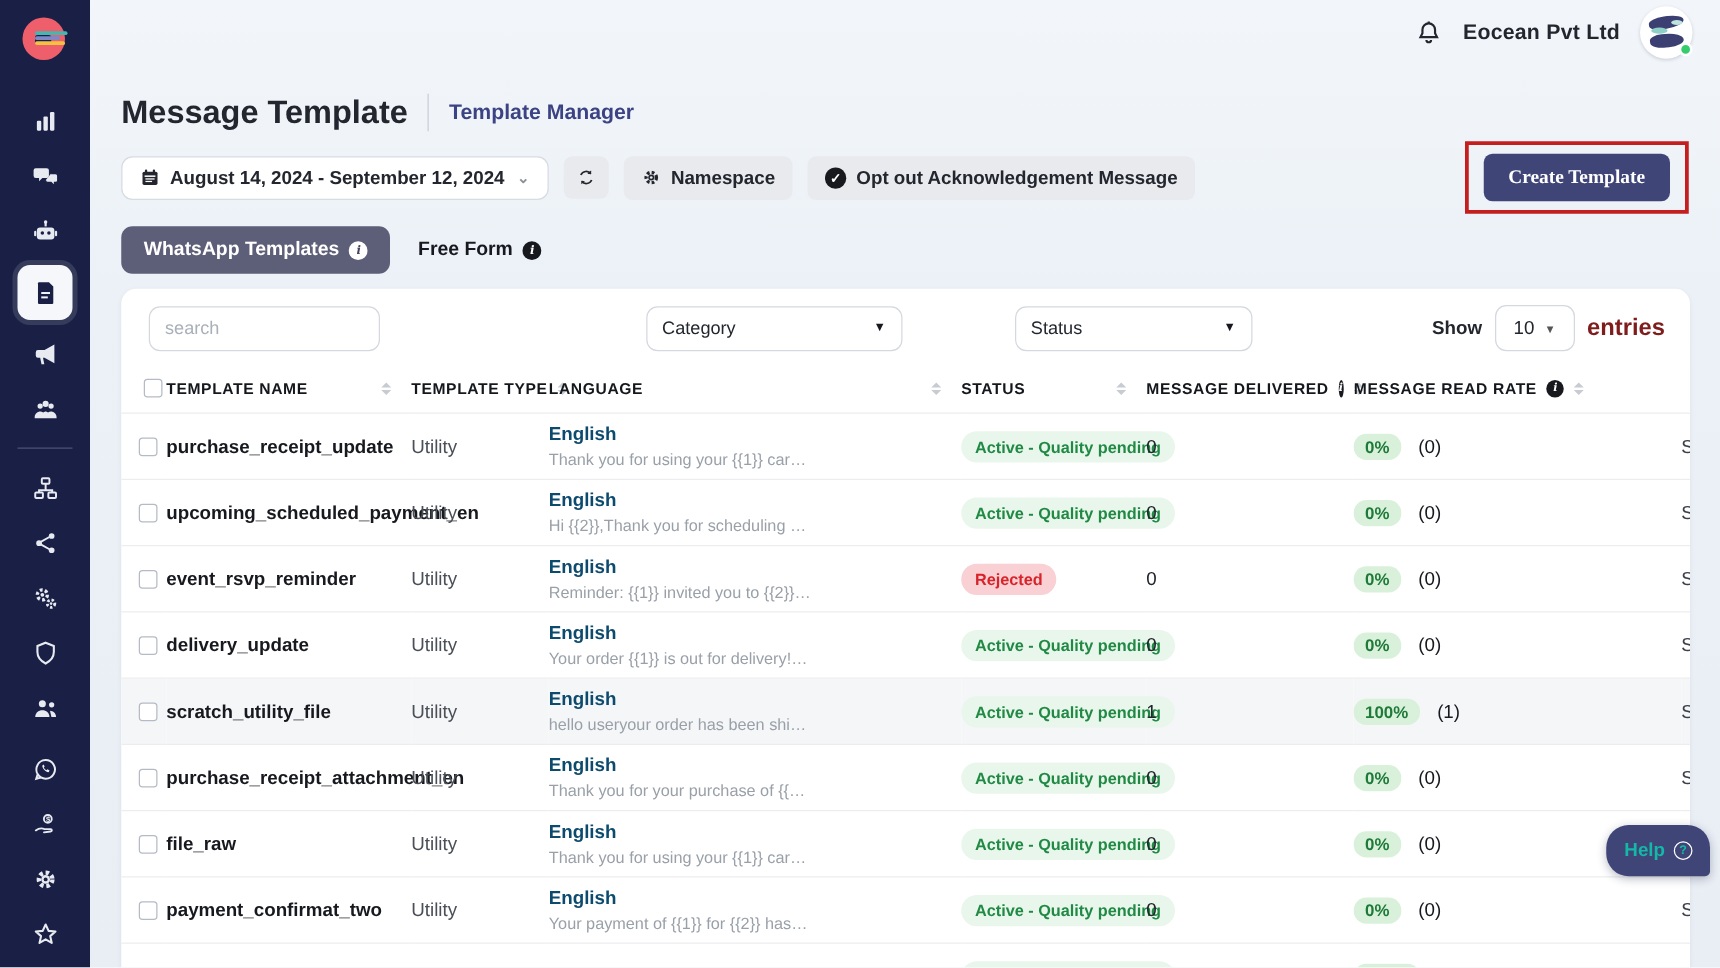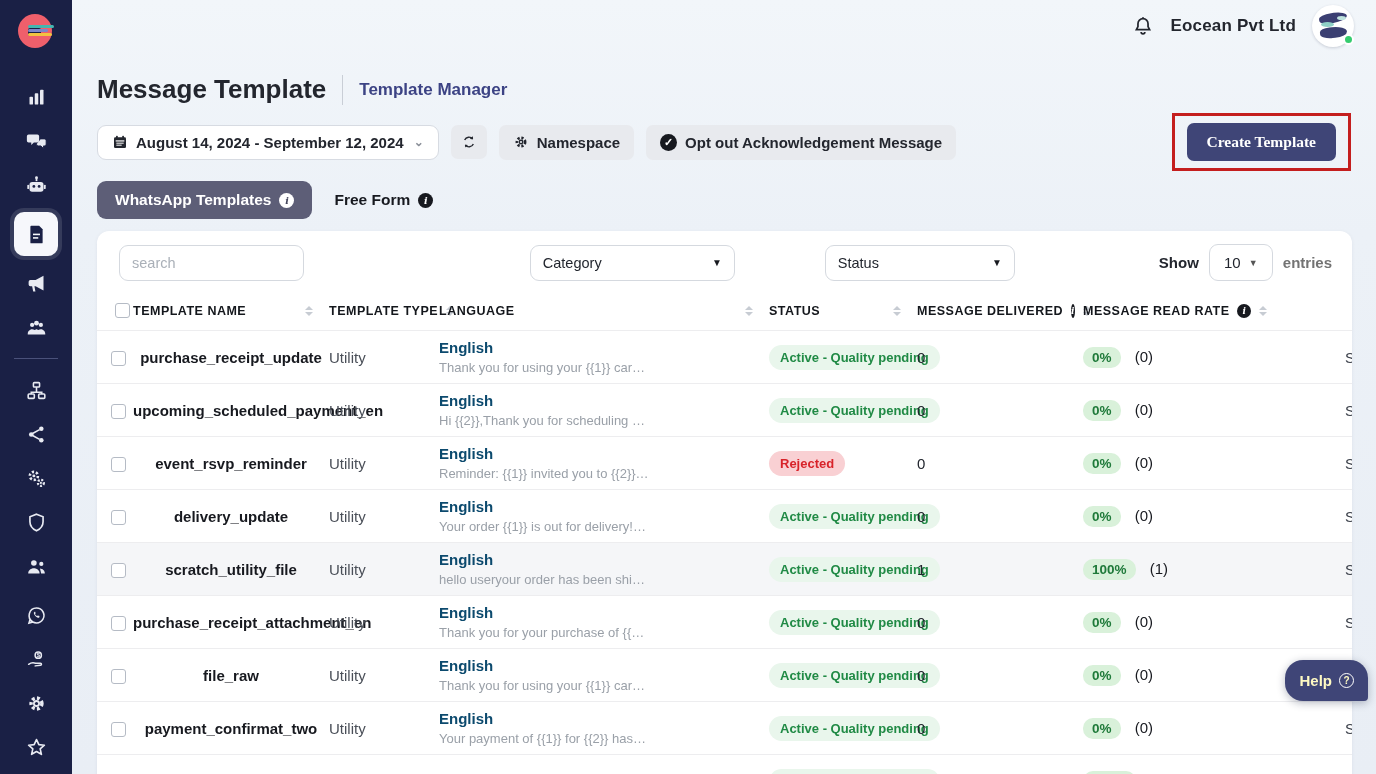--- a/index.html
+++ b/index.html
@@ -92,54 +92,54 @@
     display:inline-flex; align-items:center; justify-content:space-between;
     padding:0 12px; font-size:14.5px; color:#22262e; cursor:pointer;
   }
   .select.cat { width:205px; margin-right:76px;}
   .select.stat { width:190px;}
   .select .caret { font-size:10px; color:#17191f;}
   .show-group { display:flex; align-items:center; gap:10px; margin-left:130px;}
   .show-label { font-size:15px; font-weight:700; color:#23262e;}
   .page-size { width:64px; height:37px; border:1px solid #d5d9df; border-radius:9px; display:inline-flex; align-items:center; justify-content:center; gap:8px; font-size:15px; cursor:pointer;}
   .page-size .caret{ font-size:9px; color:#555;}
-  .entries-label { font-size:15px; font-weight:600; color:#737373;}
+  .entries-label { font-size:19px; font-weight:600; color:#7f1d1d;}
 
   
   table { border-collapse:collapse; table-layout:fixed; width:1308px; }
   col.c-check{width:36px;} col.c-name{width:196px;} col.c-type{width:110px;}
   col.c-lang{width:330px;} col.c-status{width:148px;} col.c-del{width:166px;}
   col.c-read{width:262px;} col.c-last{width:60px;}
   thead th { text-align:center; font-size:12.5px; font-weight:800; color:#14171c; letter-spacing:.04em; padding:10px 0 12px 0; white-space:nowrap;}
   .th-flex { display:flex; align-items:center; gap:8px;}
   .th-flex.spread { justify-content:space-between; padding-right:16px;}
   .sort { display:inline-flex; flex-direction:column; gap:2px; }
   .sort i { width:0; height:0; border-left:4px solid transparent; border-right:4px solid transparent; display:block;}
   .sort i.up { border-bottom:4px solid #c7ccd3; }
   .sort i.down { border-top:4px solid #c7ccd3; }
   .info-dot.small { width:14px; height:14px; font-size:9px; }
   tbody td { border-top:1px solid #ededef; height:53px; padding:0; vertical-align:middle; font-size:15px; color:#22262e; }
   tbody tr.shaded td { background:#f5f6f8; }
   td.checkcell, th.checkcell { padding-left:14px; }
   .checkbox { width:15px; height:15px; border:1.5px solid #b5bbc5; border-radius:3px; background:#fff; display:inline-block; cursor:pointer; vertical-align:middle;}
-  td.name { font-weight:700; color:#17191f;text-align:center; }
+  td.name { font-weight:700; color:#17191f; }
   td.type { color:#4a4f58; }
   .lang-main { font-weight:700; color:#0c4a6e; font-size:15px; line-height:1.3;}
   .lang-snippet { color:#9aa0a8; font-size:13px; line-height:1.35; margin-top:1px;
     white-space:nowrap; overflow:hidden; max-width:310px;}
   .pill { display:inline-block; padding:5px 11px; border-radius:14px; font-size:13px; font-weight:700; white-space:nowrap;}
   .pill.ok { background:#e9f6ec; color:#208a45; }
   .pill.rejected { background:#f9d0d3; color:#d8232a; }
   .pct-pill { display:inline-block; padding:3px 9px; border-radius:10px; background:#d9f1da; color:#1f7a3a; font-size:13.5px; font-weight:700; margin-right:10px;}
   .read-count { font-size:15px; color:#17191f; }
   td.last, th.last { color:#3b404a; }
 
   
   .help-bubble {
-    position:absolute; right:8px; top:660px; background:#3f4577; color:#fef9c3;
+    position:absolute; right:8px; top:660px; background:#3f4577; color:#14b8a6;
     border-radius:18px 18px 4px 18px; padding:12px 14px; display:flex; align-items:center; gap:7px;
     cursor:pointer; box-shadow:0 2px 8px rgba(20,30,60,.3);
   }
   .help-bubble .label { font-size:15px; font-weight:700; }
   .help-q { width:15px; height:15px; border:1.5px solid #fff; border-radius:50%; display:inline-flex; align-items:center; justify-content:center; font-size:10px; font-weight:700;}
 </style>
 </head>
 <body>
 
 <div class="app">

